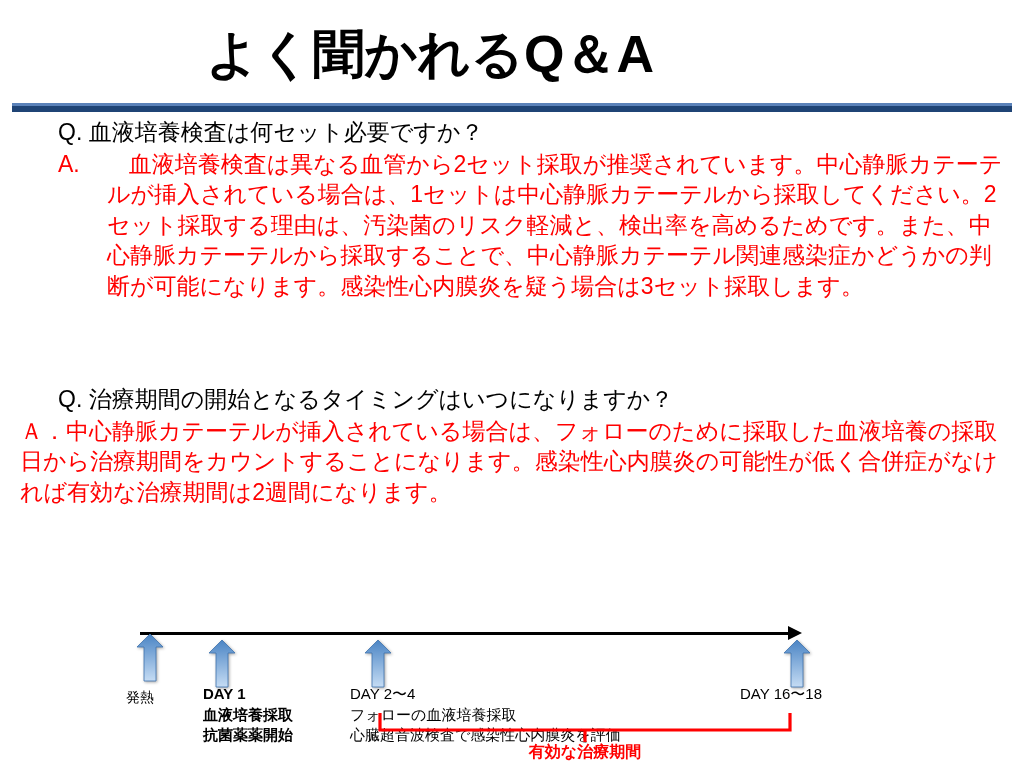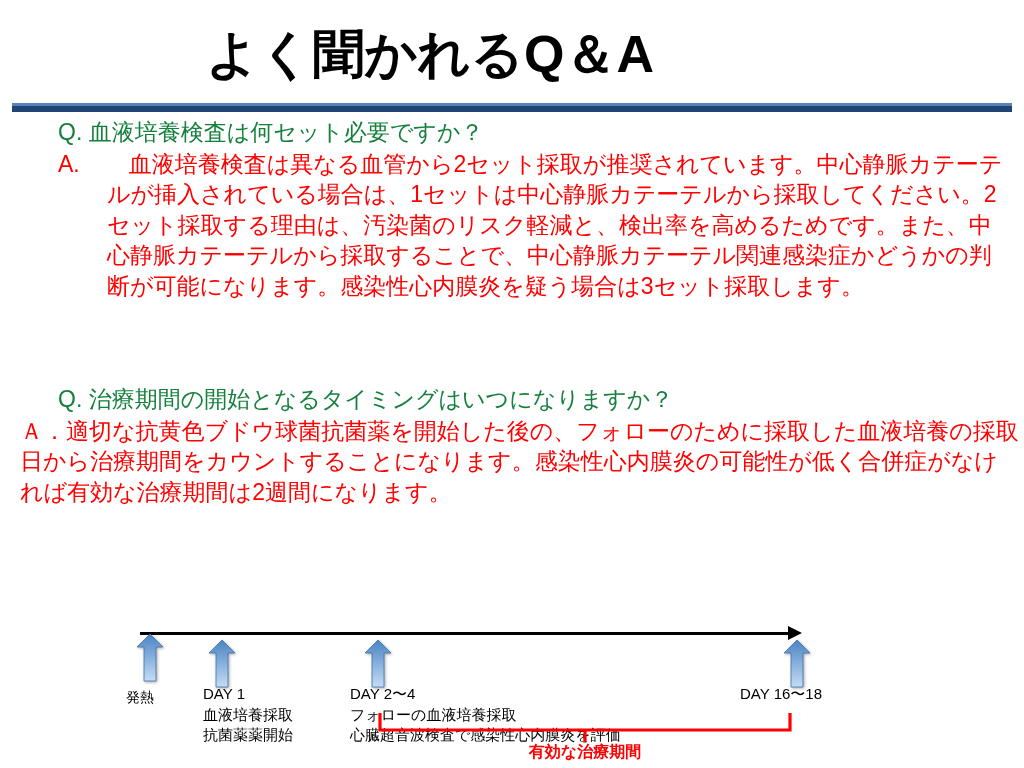--- a/index.html
+++ b/index.html
@@ -47,21 +47,21 @@
     background: #1f4475;
   }
 
   
   .qa-block {
     position: absolute;
     left: 58px;
     width: 950px;
   }
   .q-line {
-    color: #15803d;
+    color: #000000;
     font-size: 23px;
     line-height: 1.33;
     white-space: nowrap;
   }
   .a-para {
     color: #ff0000;
     font-size: 23px;
     line-height: 1.33;
   }
   .a-hang {
@@ -156,21 +156,21 @@
   <div class="band-dark"></div>
 </div>
 
 <div class="qa-block" id="qa1">
   <div class="q-line">Q. 血液培養検査は何セット必要ですか？</div>
   <div class="a-para a-hang"><span>A.</span><span class="a-label-space"></span><span>血液培養検査は異なる血管から2セット採取が推奨されています。中心静脈カテーテルが挿入されている場合は、1セットは中心静脈カテーテルから採取してください。2セット採取する理由は、汚染菌のリスク軽減と、検出率を高めるためです。また、中心静脈カテーテルから採取することで、中心静脈カテーテル関連感染症かどうかの判断が可能になります。感染性心内膜炎を疑う場合は3セット採取します。</span></div>
 </div>
 
 <div class="qa-block" id="qa2">
   <div class="q-line">Q. 治療期間の開始となるタイミングはいつになりますか？</div>
-  <div class="a-para" id="qa2-answer">Ａ．適切な抗黄色ブドウ球菌抗菌薬を開始した後の、フォローのために採取した血液培養の採取日から治療期間をカウントすることになります。感染性心内膜炎の可能性が低く合併症がなければ有効な治療期間は2週間になります。</div>
+  <div class="a-para" id="qa2-answer">Ａ．中心静脈カテーテルが挿入されている場合は、フォローのために採取した血液培養の採取日から治療期間をカウントすることになります。感染性心内膜炎の可能性が低く合併症がなければ有効な治療期間は2週間になります。</div>
 </div>
 
 <div id="timeline">
 
   <div id="timeline-axis"></div>
   <div id="timeline-axis-head"></div>
 
   <div class="tl-arrow" style="left:136px; top:42px;">
     <svg width="28" height="48" viewBox="0 0 28 48">
       <defs>
@@ -198,21 +198,21 @@
   <div class="tl-arrow" style="left:783px; top:48px;">
     <svg width="28" height="48" viewBox="0 0 28 48">
       <polygon points="14,0 27,13 20,13 20,47 8,47 8,13 1,13" fill="url(#agrad)" stroke="#3d72ad" stroke-width="0.8"></polygon>
     </svg>
   </div>
 
   <div class="tl-label small" style="left:126px; top:96px;">
     <div>発熱</div>
   </div>
 
-  <div class="tl-label" style="left:203px; top:92px;">
+  <div class="tl-label" style="left:203px; top:92px;font-weight:bold;">
     <div>DAY 1</div>
     <div>血液培養採取</div>
     <div>抗菌薬薬開始</div>
   </div>
 
   <div class="tl-label" style="left:350px; top:92px;">
     <div>DAY 2〜4</div>
     <div>フォローの血液培養採取</div>
     <div>心臓超音波検査で感染性心内膜炎を評価</div>
   </div>

